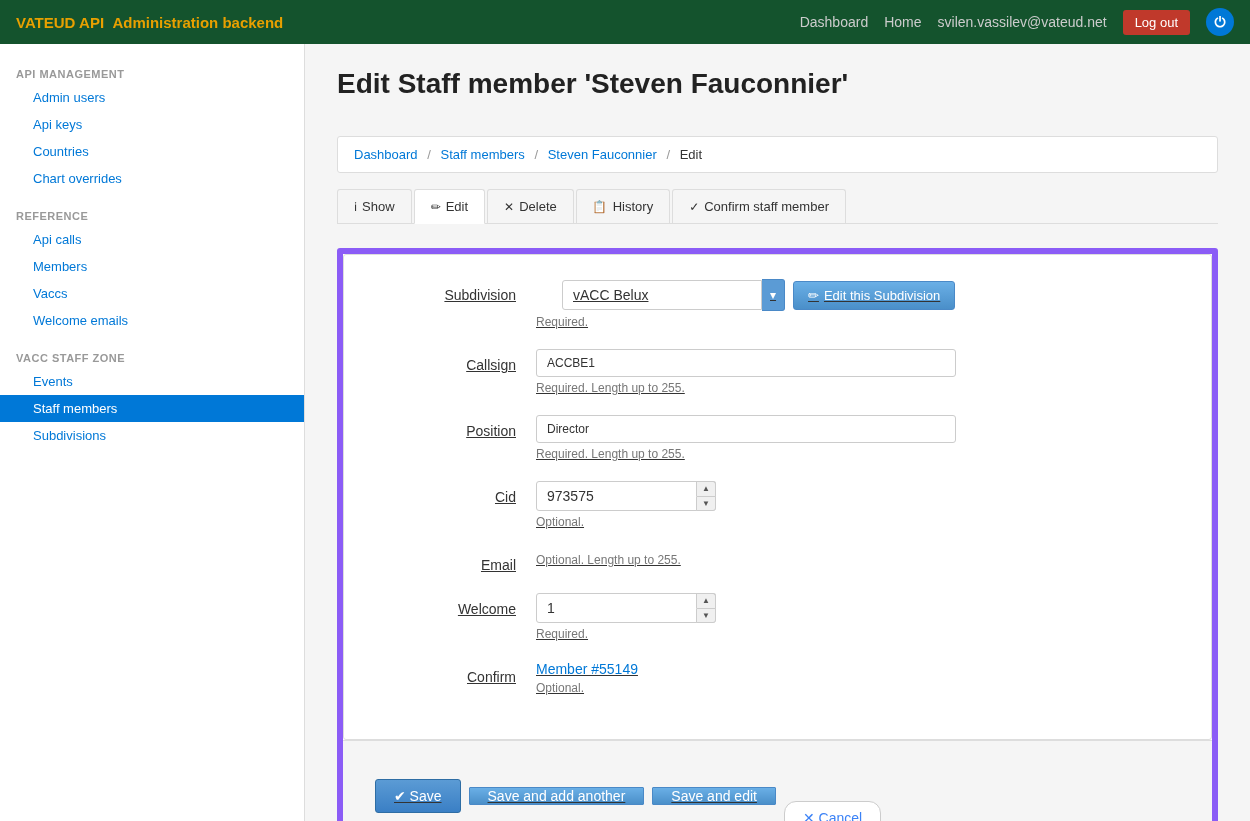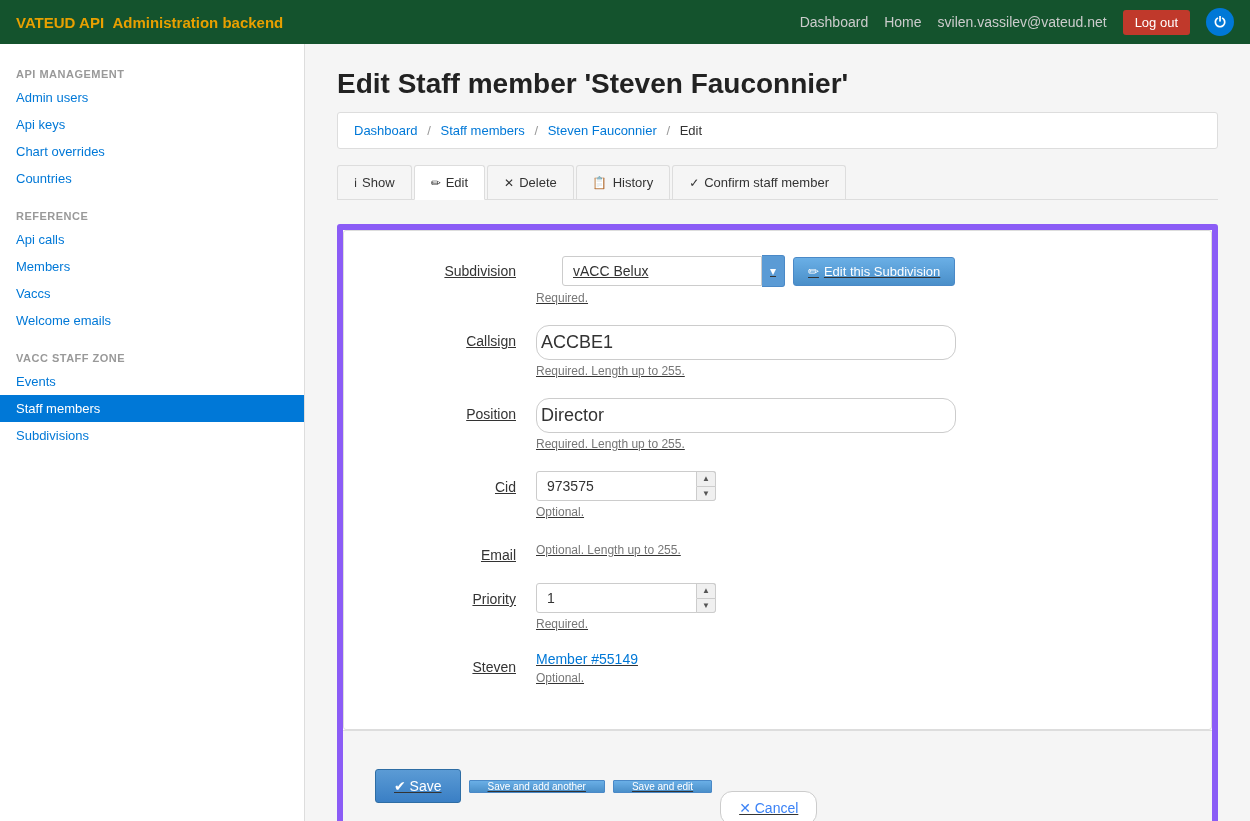--- a/index.html
+++ b/index.html
@@ -77,21 +77,21 @@
     .sidebar-section-title {
       font-size: 11px;
       font-weight: bold;
       color: #999;
       text-transform: uppercase;
       padding: 8px 16px 4px;
       letter-spacing: 0.5px;
     }
     .sidebar-link {
       display: block;
-      padding: 6px 16px;
+      padding: 6px 33px;
       color: #0078d7;
       text-decoration: none;
       font-size: 13px;
     }
     .sidebar-link.active {
       background: #0078d7;
       color: #fff;
     }
     .sidebar-divider {
       height: 10px;
@@ -100,21 +100,21 @@
     
     .main {
       flex: 1;
       padding: 24px 32px;
       background: #f5f5f5;
     }
     .page-title {
       font-size: 28px;
       font-weight: bold;
       color: #222;
-      margin-bottom: 12px;
+      margin-bottom: 36px;
     }
 
     
     .breadcrumb {
       background: #fff;
       border: 1px solid #ddd;
       border-radius: 3px;
       padding: 10px 16px;
       margin-bottom: 16px;
       font-size: 13px;
@@ -183,24 +183,24 @@
       text-align: right;
       padding-right: 20px;
       flex-shrink: 0;
     }
     .form-field {
       flex: 1;
     }
     .form-control {
       width: 100%;
       max-width: 420px;
-      padding: 6px 4px;
+      padding: 6px 10px;
       border: 1px solid #ccc;
-      border-radius: 13px;
-      font-size: 18px;
+      border-radius: 3px;
+      font-size: 12px;
       color: #333;
       background: #fff;
     }
     .form-hint {
       font-size: 12px;
       color: #777;
       margin-top: 4px;
     }
 
     
@@ -320,21 +320,21 @@
       align-items: center;
       gap: 5px;
     }
     .btn-secondary {
       background: linear-gradient(to bottom, #6aafe6, #4a8fc9);
       color: #fff;
       border: 1px solid #4a89c7;
       border-radius: 1px;
       padding: 0 18px;
       cursor: pointer;
-      font-size: 10px;
+      font-size: 14px;
     }
     .btn-cancel {
       background: #fff;
       color: #3b82f6;
       border: 1px solid #ccc;
       border-radius: 12px;
       padding: 8px 18px;
       cursor: pointer;
       font-size: 14px;
       display: inline-flex;
@@ -368,22 +368,22 @@
   </div>
 </nav>
 
 <div class="layout">
 
   <aside class="sidebar">
 
     <div class="sidebar-section-title">API MANAGEMENT</div>
     <a href="#" class="sidebar-link">Admin users</a>
     <a href="#" class="sidebar-link">Api keys</a>
+    <a href="#" class="sidebar-link">Countries</a>
     <a href="#" class="sidebar-link">Chart overrides</a>
-    <a href="#" class="sidebar-link">Countries</a>
 
     <div class="sidebar-divider"></div>
 
     <div class="sidebar-section-title">REFERENCE</div>
     <a href="#" class="sidebar-link">Api calls</a>
     <a href="#" class="sidebar-link">Members</a>
     <a href="#" class="sidebar-link">Vaccs</a>
     <a href="#" class="sidebar-link">Welcome emails</a>
 
     <div class="sidebar-divider"></div>
@@ -483,35 +483,35 @@
         </div>
 
         <div class="form-row">
           <label class="form-label">Email</label>
           <div class="form-field">
             <div class="form-hint">Optional. Length up to 255.</div>
           </div>
         </div>
 
         <div class="form-row">
-          <label class="form-label">Priority</label>
+          <label class="form-label">Welcome</label>
           <div class="form-field">
             <div class="spinner-wrapper">
               <input type="text" class="spinner-input" value="1" style="">
               <div class="spinner-buttons">
                 <button class="spinner-up">▲</button>
                 <button class="spinner-down">▼</button>
               </div>
             </div>
             <div class="form-hint">Required.</div>
           </div>
         </div>
 
         <div class="form-row">
-          <label class="form-label">Steven</label>
+          <label class="form-label">Confirm</label>
           <div class="form-field">
             <a href="#" class="member-link">Member #55149</a>
             <div class="form-hint">Optional.</div>
           </div>
         </div>
 
       </div>
 
       <div class="action-bar">
         <button class="btn-save">✔ Save</button>

